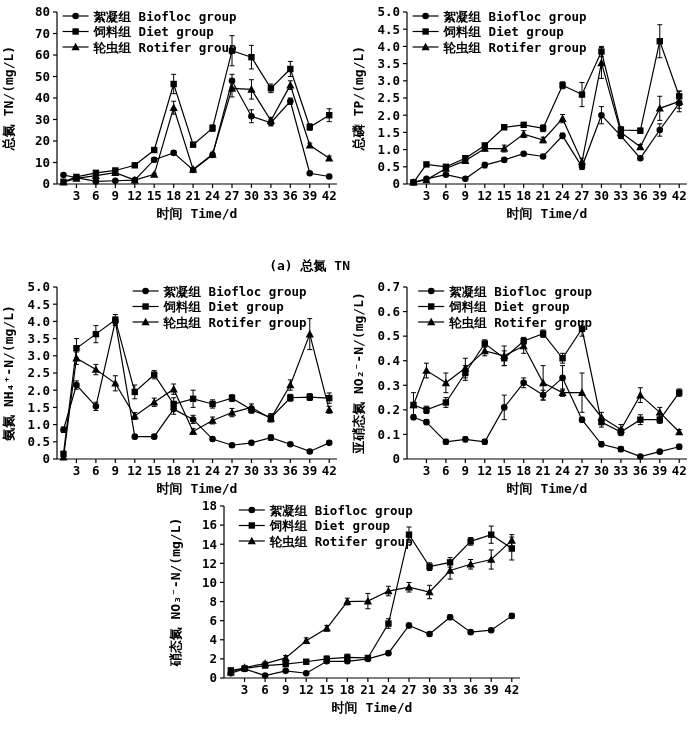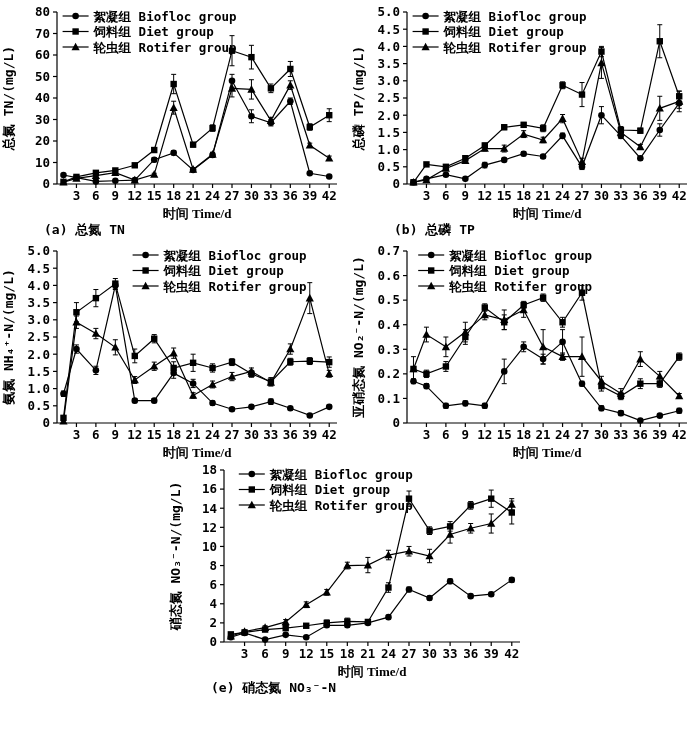--- a/index.html
+++ b/index.html
@@ -4,22 +4,22 @@
 <style>
   html,body{margin:0;padding:0;background:#ffffff;}
   body{width:700px;font-family:"DejaVu Sans Mono","DejaVu Sans",monospace;color:#000;}
   .figure{width:700px;padding-top:2px;}
   .frow{display:flex;width:700px;}
   .frow.center{justify-content:center;}
   .chart{position:relative;}
   .chart.small{width:350px;}
   .chart.wide{width:366px;}
   svg{display:block;}
-  .xlabel{font-size:13px;font-weight:bold;text-align:center;padding-left:44px;line-height:15px;font-family:Liberation Serif, serif;}
-  .caption{font-size:13px;font-weight:bold;text-align:left;padding-left:44px;line-height:17px;padding-bottom:3px;}
+  .xlabel{font-size:13px;font-weight:bold;text-align:center;padding-left:44px;line-height:15px;}
+  .caption{font-size:13px;font-weight:bold;text-align:right;padding-left:44px;line-height:17px;padding-bottom:3px;margin-top:36px;}
 </style>
 </head>
 <body>
 
 <div class="figure">
   <div class="frow">
     <div class="chart small">
       <svg id="svg-a" width="350" height="204">
           <g stroke="#000000" stroke-width="1.2">
             <line x1="57" y1="182" x2="57" y2="10"></line>
@@ -532,21 +532,20 @@
             <text x="93.6" y="18.5" font-size="12.5" font-weight="bold" fill="#000000">絮凝组 Biofloc group</text>
             <line x1="62.6" y1="29.5" x2="88.6" y2="29.5" stroke="#000000" stroke-width="1.2"></line>
             <rect x="72.39999999999999" y="26.3" width="6.4" height="6.4" fill="#000000"></rect>
             <text x="93.6" y="34" font-size="12.5" font-weight="bold" fill="#000000">饲料组 Diet group</text>
             <line x1="62.6" y1="45" x2="88.6" y2="45" stroke="#000000" stroke-width="1.2"></line>
             <polygon points="75.6,40.7 71.5,48.3 79.69999999999999,48.3" fill="#000000"></polygon>
             <text x="93.6" y="49.5" font-size="12.5" font-weight="bold" fill="#000000">轮虫组 Rotifer group</text>
           </g>
         </svg>
       <div class="xlabel">时间 Time/d</div>
-      <div class="caption">(b) 总磷 TP</div>
     </div>
   </div>
   <div class="frow">
     <div class="chart small">
       <svg id="svg-c" width="350" height="204">
           <g stroke="#000000" stroke-width="1.2">
             <line x1="57" y1="182" x2="57" y2="10"></line>
             <line x1="57" y1="182" x2="337" y2="182"></line>
             <line x1="53" y1="182" x2="57" y2="182"></line>
             <line x1="53" y1="164.8" x2="57" y2="164.8"></line>

